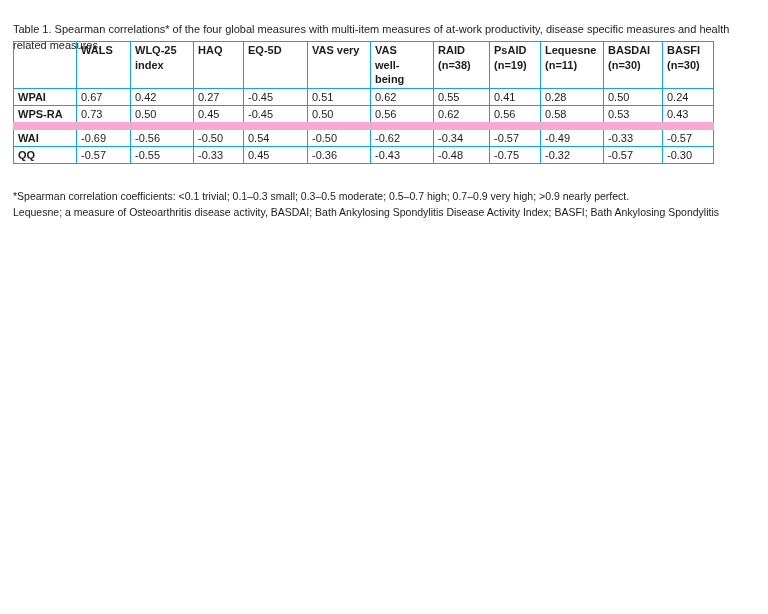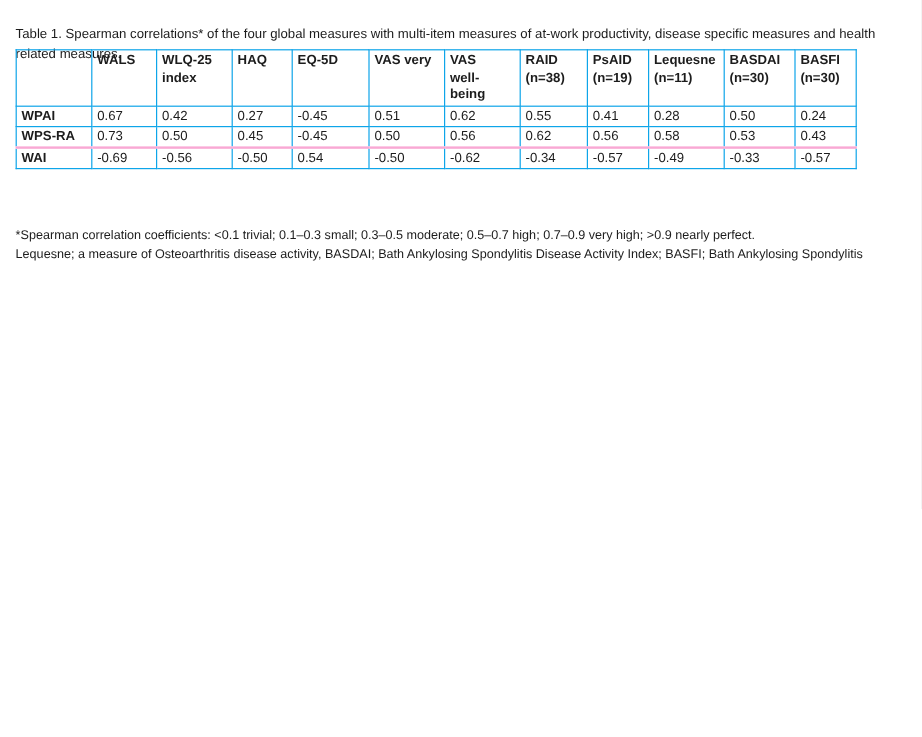--- a/index.html
+++ b/index.html
@@ -41,21 +41,21 @@
     font-weight: 700;
     white-space: pre-line;
     height: 47px;
     line-height: 14.5px;
   }
   table.corr tbody td {
     height: 17px;
     line-height: 14px;
   }
   table.corr tbody td.row-label { font-weight: 700; }
-  table.corr tbody tr.thick-top td { border-top: 2px solid #f9a8d4; }
+  table.corr tbody tr.thick-top td { border-top: 8px solid #f9a8d4; }
   .footnote {
     position: absolute;
     left: 13px;
     top: 189px;
     width: 750px;
     font-size: 10.5px;
     line-height: 15.5px;
   }
 </style>
 </head>
@@ -143,20 +143,34 @@
           <td>-0.50</td>
           <td>0.54</td>
           <td>-0.50</td>
           <td>-0.62</td>
           <td>-0.34</td>
           <td>-0.57</td>
           <td>-0.49</td>
           <td>-0.33</td>
           <td>-0.57</td>
         </tr>
+        <tr>
+          <td class="row-label">QQ</td>
+          <td>-0.57</td>
+          <td>-0.55</td>
+          <td>-0.33</td>
+          <td>0.45</td>
+          <td>-0.36</td>
+          <td>-0.43</td>
+          <td>-0.48</td>
+          <td>-0.75</td>
+          <td>-0.32</td>
+          <td>-0.57</td>
+          <td>-0.30</td>
+        </tr>
       </tbody>
   </table>
 
   <div class="footnote">
     <div>*Spearman correlation coefficients: &lt;0.1 trivial; 0.1–0.3 small; 0.3–0.5 moderate; 0.5–0.7 high; 0.7–0.9 very high; &gt;0.9 nearly perfect.</div>
     <div>Lequesne; a measure of Osteoarthritis disease activity, BASDAI; Bath Ankylosing Spondylitis Disease Activity Index; BASFI; Bath Ankylosing Spondylitis</div>
   </div>
 
 </div>
 

